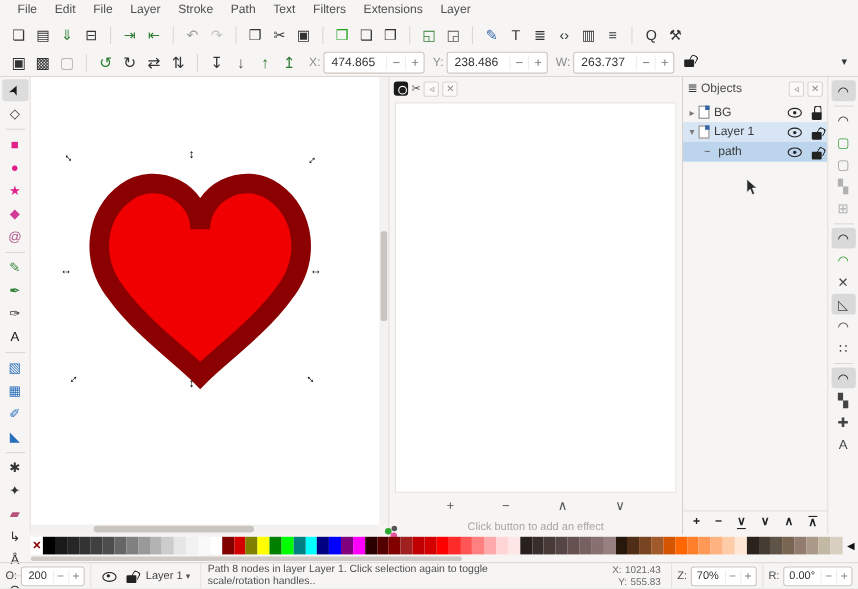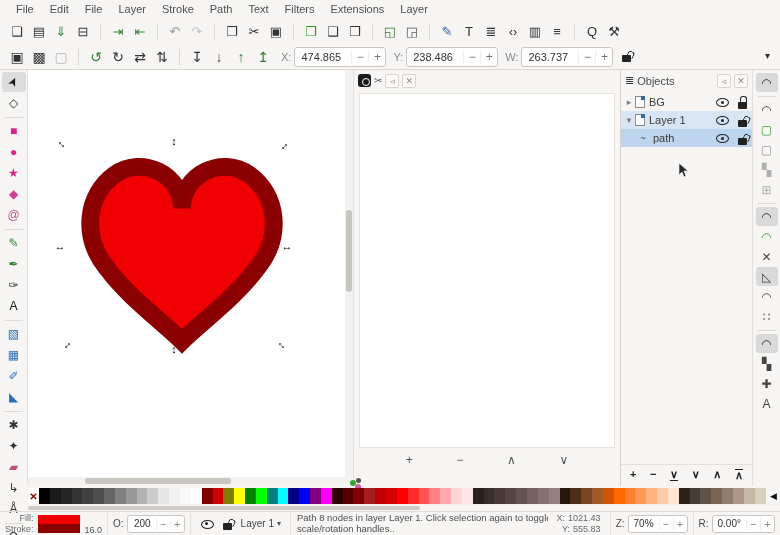--- a/index.html
+++ b/index.html
@@ -320,20 +320,21 @@
       <span class="panel-btn">✕</span>
     </div>
     <div class="lpe-list"></div>
     <div class="lpe-footer">
 
     <span>+</span>
         <span>−</span>
         <span>∧</span>
         <span>∨</span>
       </div>
+    <div class="lpe-hint">Click button to add an effect</div>
   </div>
 
   <div class="panel panel-objects">
     <div class="panel-header">
       <span style="font-size:11px;color:#333">≣</span>
       <span class="panel-title">Objects</span>
       <span class="panel-btn">◃</span>
       <span class="panel-btn">✕</span>
     </div>
     <div class="obj-rows">
@@ -505,31 +506,20 @@
         <span class="swatch" style="background: rgb(170, 153, 136);"></span>
         <span class="swatch" style="background: rgb(195, 184, 163);"></span>
         <span class="swatch" style="background: rgb(217, 207, 192);"></span>
       </span>
   </div>
   <div class="palette-scroll"></div>
   <span class="palette-arrow">◀</span>
 
   <div class="statusbar">
     <div class="sb-group">
-      <span class="fs-labels">
-        <span>Fill:</span>
-        <span>Stroke:</span>
-      </span>
-      <span class="fs-swatches">
-        <span class="fs-swatch" style="background: rgb(240, 0, 0);"></span>
-        <span class="fs-swatch" style="background: rgb(139, 0, 0);"></span>
-      </span>
-      <span class="sw-label">16.0</span>
-    </div>
-    <div class="sb-group">
       <span>O:</span>
       <span class="sb-field">
           <span class="sb-val">200</span>
           <span class="sb-spin">−</span>
           <span class="sb-spin">+</span>
         </span>
     </div>
     <div class="sb-group">
       <span class="i-eye sb-icon"></span>
       <span class="i-lock open sb-icon"></span>

